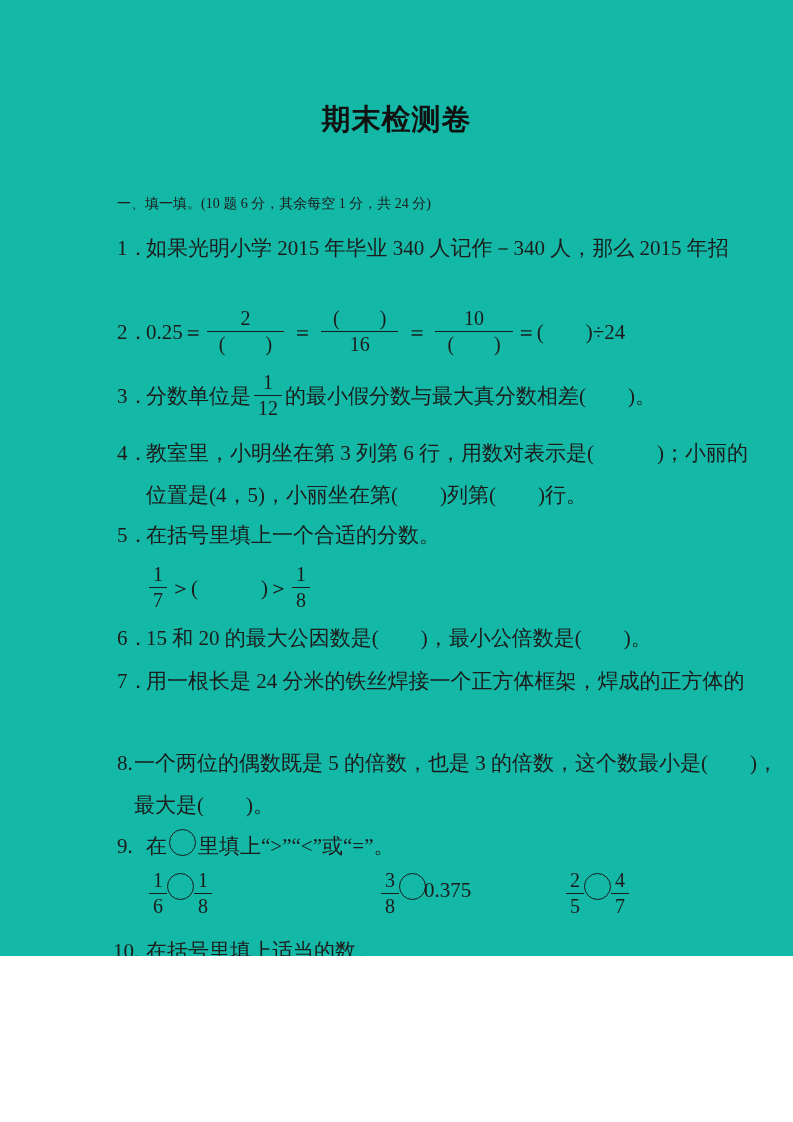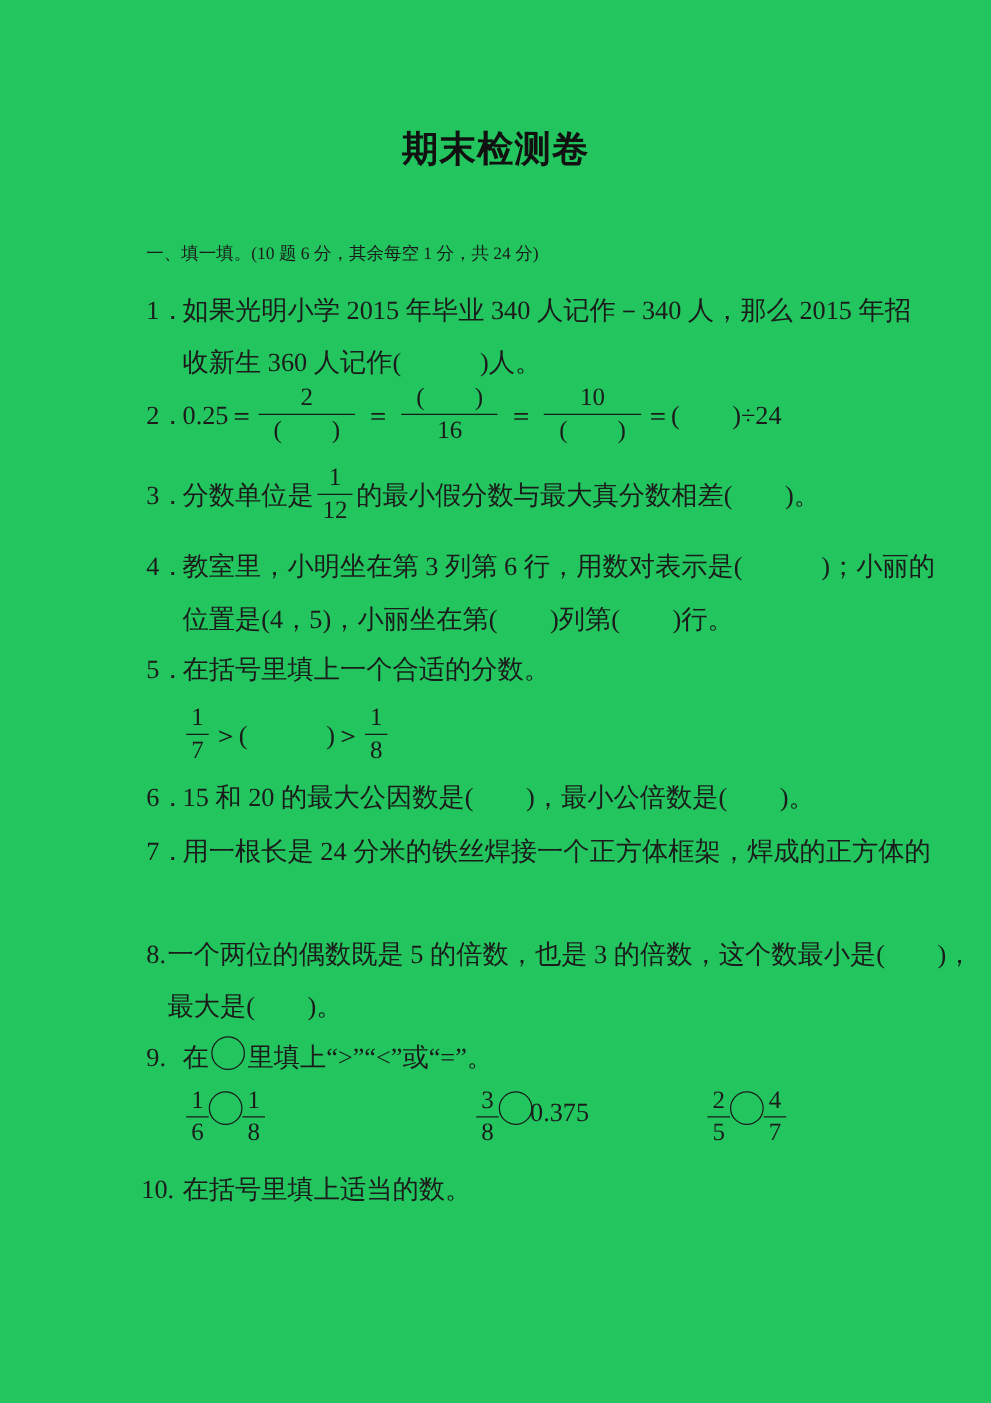--- a/index.html
+++ b/index.html
@@ -1,20 +1,20 @@
 <!DOCTYPE html>
 <html><head>
 <meta charset="utf-8">
 <style>
   html, body { margin: 0; padding: 0; background: #ffffff; }
   .page {
     position: relative;
     width: 793px;
-    height: 1122px;
-    background: #22c55e;
+    height: 956px;
+    background: #14b8a6;
     color: #1b1b1b;
     font-family: "Liberation Serif", "DejaVu Serif", serif;
     font-size: 21px;
     overflow: hidden;
   }
   .title {
     position: absolute;
     top: 100px;
     left: 0;
     width: 100%;
@@ -85,21 +85,20 @@
 <div class="page">
 
   <h1 class="title">期末检测卷</h1>
 
   <div class="section-heading">一、填一填。(10 题 6 分，其余每空 1 分，共 24 分)</div>
 
   <div class="q" style="top:227px">
     <span class="qnum">1．</span>
     <div class="qbody">
       <div class="qline">如果光明小学 2015 年毕业 340 人记作－340 人，那么 2015 年招</div>
-      <div class="qline">收新生 360 人记作(　　　)人。</div>
     </div>
   </div>
 
   <div class="q row" style="top:307px">
     <span class="qnum" style="line-height:26px">2．</span>
     <span>0.25＝</span>
     <span class="frac wide">
       <span class="num">2</span>
       <span class="den">(　　)</span>
     </span>

